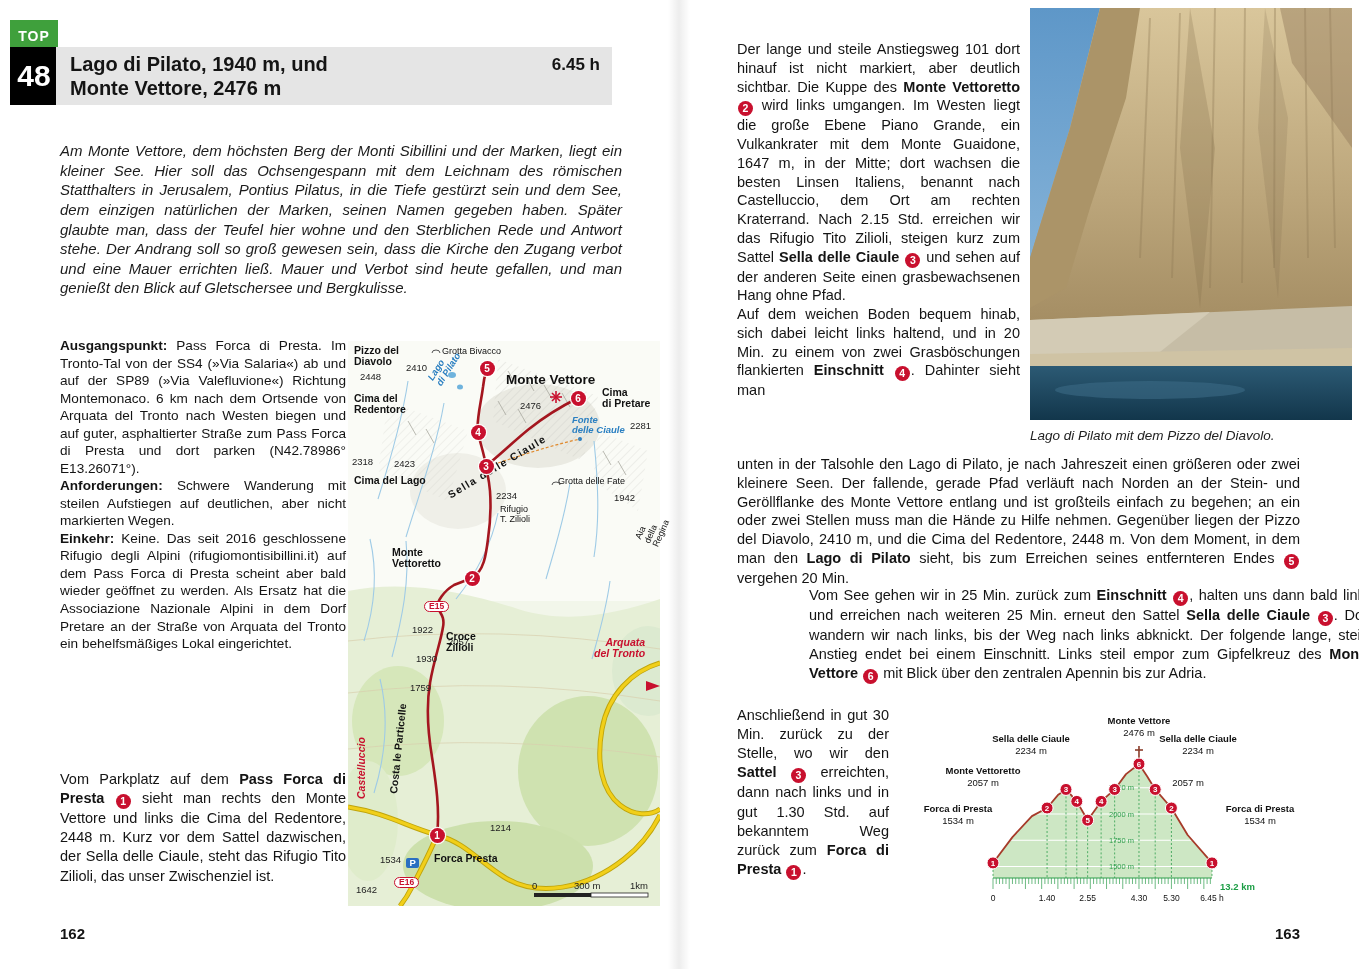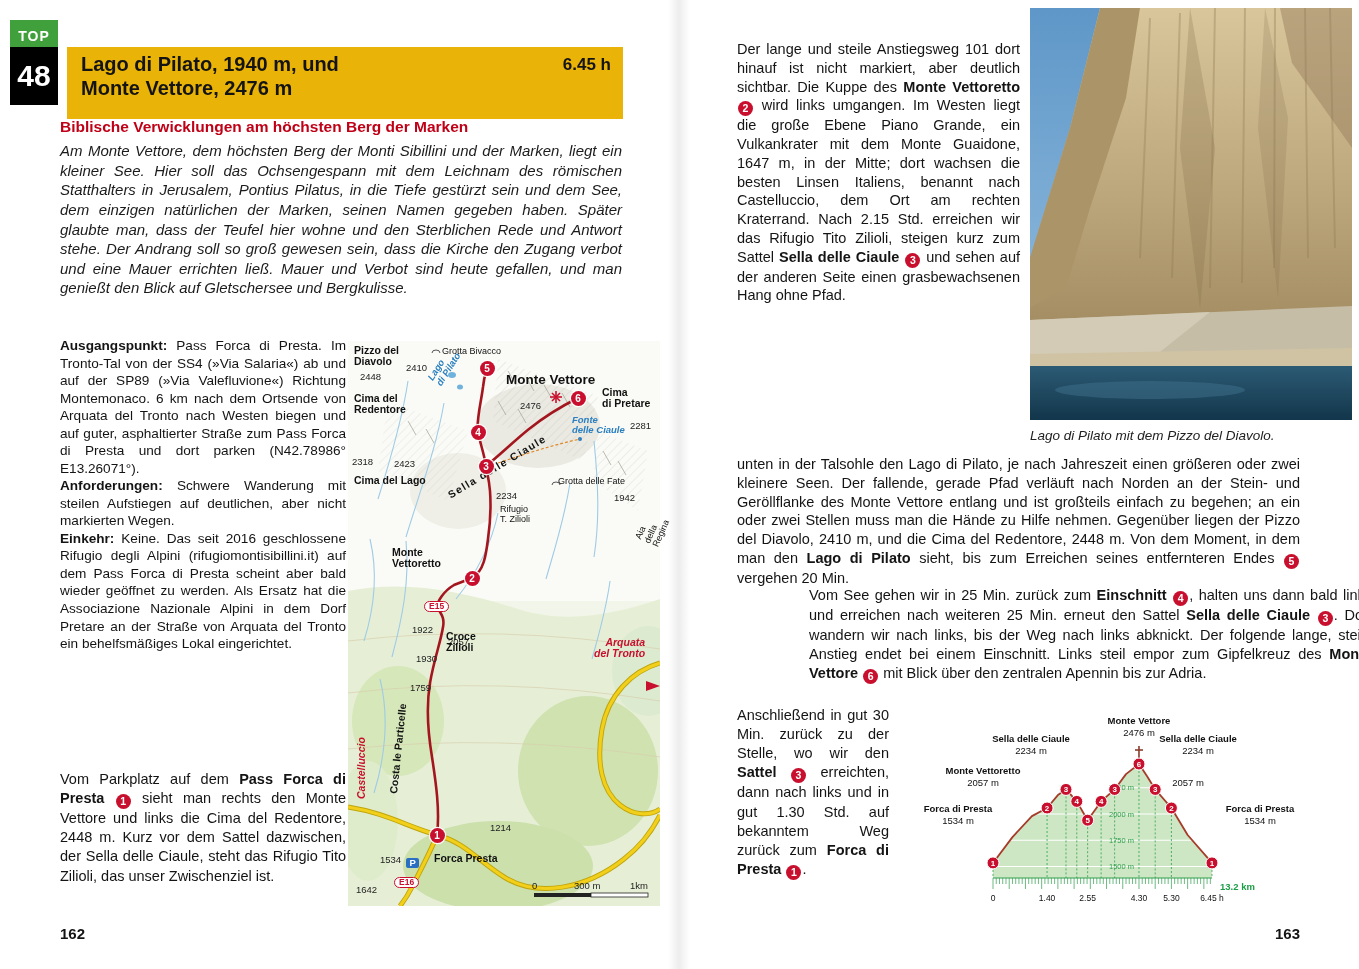--- a/index.html
+++ b/index.html
@@ -8,21 +8,21 @@
   .abs{position:absolute;}
   p{margin:0;}
   .jt{text-align:justify;}
   .b{font-weight:700;}
   
   .top-badge{left:10px;top:20px;width:48px;height:32px;background:#3fa03c;color:#fff;
              font-weight:700;font-size:14px;display:flex;align-items:center;justify-content:center;letter-spacing:1px;}
   .tour-num{left:10px;top:47px;width:48px;height:58px;background:#000;color:#fff;font-weight:700;
             font-size:30px;display:flex;align-items:center;justify-content:center;}
   .stats-line{left:65px;top:22px;width:556px;text-align:right;font-size:14px;font-weight:700;}
-  .title-bar{left:67px;top:47px;width:556px;height:72px;background:#eab308;}
+  .title-bar{left:56px;top:47px;width:556px;height:58px;background:#e5e5e5;}
   .title-text{position:absolute;left:14px;top:5px;font-size:20px;font-weight:700;line-height:1.22;}
   .duration{position:absolute;right:12px;top:8px;font-size:17px;font-weight:700;}
   .lead-heading{left:60px;top:118px;width:560px;font-size:15.5px;font-weight:700;color:#c00016;}
   .intro{left:60px;top:141px;width:562px;font-size:15px;font-style:italic;line-height:1.31;color:#1b1b1b;}
   .info-col{left:60px;top:337px;width:286px;font-size:13.6px;line-height:1.29;}
   .start-para{left:60px;top:770px;width:286px;font-size:14.5px;line-height:1.32;}
   .pageno{font-size:15px;font-weight:600;}
   .pageno-left{left:60px;top:925px;}
   .pageno-right{left:1240px;top:925px;width:60px;text-align:right;}
   .gutter{left:668px;top:0;width:22px;height:969px;
@@ -74,21 +74,20 @@
   <div class="abs tour-num">48</div>
 
   <div class="abs title-bar">
     <div class="title-text">
       <div>Lago di Pilato, 1940 m, und</div>
       <div>Monte Vettore, 2476 m</div>
     </div>
     <div class="duration">6.45 h</div>
   </div>
 
-  <div class="abs lead-heading">Biblische Verwicklungen am höchsten Berg der Marken</div>
 
   <p class="abs intro jt">Am Monte Vettore, dem höchsten Berg der Monti Sibillini und der Marken, liegt ein kleiner See. Hier soll das Ochsengespann mit dem Leichnam des römischen Statthalters in Jerusalem, Pontius Pilatus, in die Tiefe gestürzt sein und dem See, dem einzigen natürlichen der Marken, seinen Namen gegeben haben. Später glaubte man, dass der Teufel hier wohne und den Sterblichen Rede und Antwort stehe. Der Andrang soll so groß gewesen sein, dass die Kirche den Zugang verbot und eine Mauer errichten ließ. Mauer und Verbot sind heute gefallen, und man genießt den Blick auf Gletschersee und Bergkulisse.</p>
 
   <div class="abs info-col jt">
     <p><span class="b">Ausgangspunkt:</span> <span>Pass Forca di Presta. Im Tronto-Tal von der SS4 (»Via Salaria«) ab und auf der SP89 (»Via Valefluvione«) Richtung Montemonaco. 6 km nach dem Ortsende von Arquata del Tronto nach Westen biegen und auf guter, asphaltierter Straße zum Pass Forca di Presta und dort parken (N42.78986° E13.26071°).</span></p>
     <p><span class="b">Anforderungen:</span> <span>Schwere Wanderung mit steilen Aufstiegen auf deutlichen, aber nicht markierten Wegen.</span></p>
     <p><span class="b">Einkehr:</span> <span>Keine. Das seit 2016 geschlossene Rifugio degli Alpini (rifugiomontisibillini.it) auf dem Pass Forca di Presta scheint aber bald wieder geöffnet zu werden. Als Ersatz hat die Associazione Nazionale Alpini in dem Dorf Pretare an der Straße von Arquata del Tronto ein behelfsmäßiges Lokal eingerichtet.</span></p>
   </div>
 
   <div class="abs map-wrap">
@@ -227,20 +226,21 @@
   </div>
 
   <p class="abs start-para jt" id="start-para"><span>Vom Parkplatz auf dem </span><span class="b">Pass Forca di Presta</span><span> </span><span class="wp">1</span><span> sieht man rechts den Monte Vettore und links die Cima del Redentore, 2448 m. Kurz vor dem Sattel dazwischen, der Sella delle Ciaule, steht das Rifugio Tito Zilioli, das unser Zwischenziel ist.</span></p>
 
   <div class="abs pageno pageno-left">162</div>
 
   <div class="abs gutter"></div>
 
   <div class="abs col1">
     <p class="jt"><span>Der lange und steile Anstiegsweg 101 dort hinauf ist nicht markiert, aber deutlich sichtbar. Die Kuppe des </span><span class="b">Monte Vettoretto</span><span> </span><span class="wp">2</span><span> wird links umgangen. Im Westen liegt die große Ebene Piano Grande, ein Vulkankrater mit dem Monte Guaidone, 1647 m, in der Mitte; dort wachsen die besten Linsen Italiens, benannt nach Castelluccio, dem Ort am rechten Kraterrand. Nach 2.15 Std. erreichen wir das Rifugio Tito Zilioli, steigen kurz zum Sattel </span><span class="b">Sella delle Ciaule</span><span> </span><span class="wp">3</span><span> und sehen auf der anderen Seite einen grasbewachsenen Hang ohne Pfad.</span></p>
+    <p class="jt"><span>Auf dem weichen Boden bequem hinab, sich dabei leicht links haltend, und in 20 Min. zu einem von zwei Grasböschungen flankierten </span><span class="b">Einschnitt</span><span> </span><span class="wp">4</span><span>. Dahinter sieht man</span></p>
   </div>
 
   <p class="abs fullw1 jt"><span>unten in der Talsohle den Lago di Pilato, je nach Jahreszeit einen größeren oder zwei kleinere Seen. Der fallende, gerade Pfad verläuft nach Norden an der Stein- und Geröllflanke des Monte Vettore entlang und ist großteils einfach zu begehen; an ein oder zwei Stellen muss man die Hände zu Hilfe nehmen. Gegenüber liegen der Pizzo del Diavolo, 2410 m, und die Cima del Redentore, 2448 m. Von dem Moment, in dem man den </span><span class="b">Lago di Pilato</span><span> sieht, bis zum Erreichen seines entfernteren Endes </span><span class="wp">5</span><span> vergehen 20 Min.</span></p>
   <p class="abs fullw2 jt"><span>Vom See gehen wir in 25 Min. zurück zum </span><span class="b">Einschnitt</span><span> </span><span class="wp">4</span><span>, halten uns dann bald links und erreichen nach weiteren 25 Min. erneut den Sattel </span><span class="b">Sella delle Ciaule</span><span> </span><span class="wp">3</span><span>. Dort wandern wir nach links, bis der Weg nach links abknickt. Der folgende lange, steile Anstieg endet bei einem Einschnitt. Links steil empor zum Gipfelkreuz des </span><span class="b">Monte Vettore</span><span> </span><span class="wp">6</span><span> mit Blick über den zentralen Apennin bis zur Adria.</span></p>
   <p class="abs col-narrow jt"><span>Anschließend in gut 30 Min. zurück zu der Stelle, wo wir den </span><span class="b">Sattel</span><span> </span><span class="wp">3</span><span> erreichten, dann nach links und in gut 1.30 Std. auf bekanntem Weg zurück zum </span><span class="b">Forca di Presta</span><span> </span><span class="wp">1</span><span>.</span></p>
 
   <div class="abs photo">
     <svg viewBox="0 0 322 412" preserveAspectRatio="none">
       <defs>
         <linearGradient id="sky" x1="0" y1="0" x2="0" y2="1">

